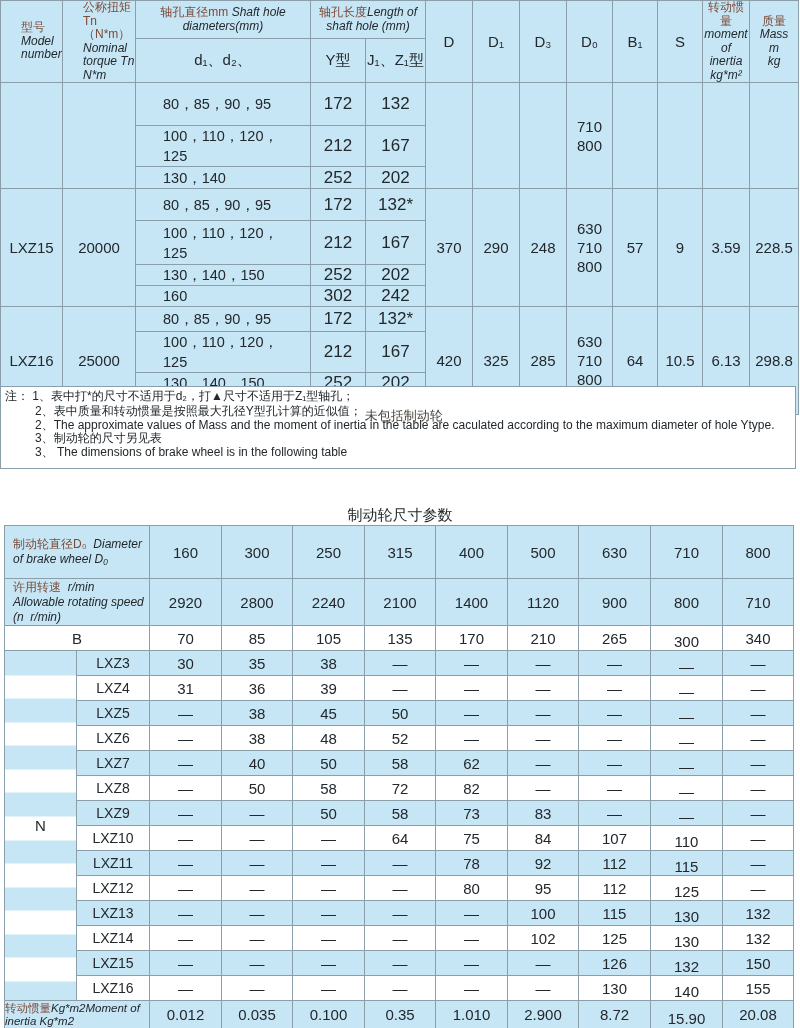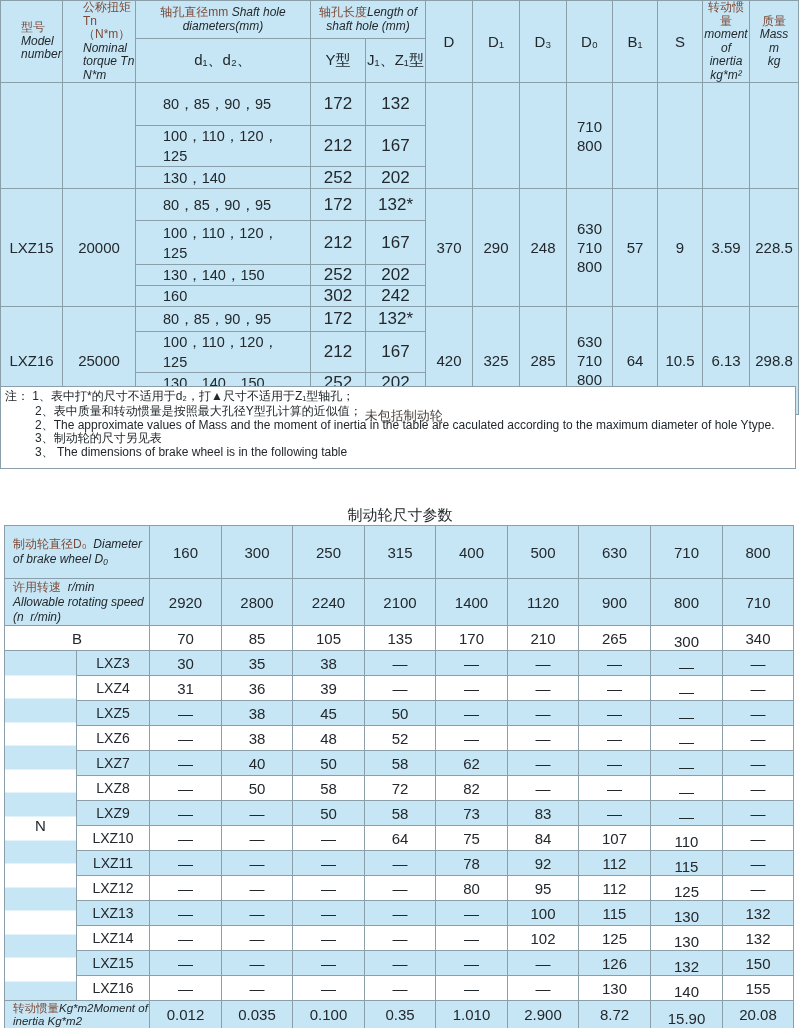--- a/index.html
+++ b/index.html
@@ -44,21 +44,21 @@
   #titles .t1{font-size:15px;margin-bottom:6px;}
   #titles .t2{font-size:12px;}
 
   
   #brake{position:absolute;left:4px;top:525px;width:788px;}
   #brake td{font-size:15px;}
   #brake tr.b td{background:var(--blue);}
   #brake tr.w td{background:#fff;}
   #brake .lbl{text-align:left;padding-left:8px;font-size:12px;line-height:15px;
               white-space:pre-wrap;}
-  #brake .lbl2{text-align:left;padding-left:8px;font-size:11.5px;line-height:13px;
+  #brake .lbl2{text-align:left;font-size:11.5px;line-height:13px;
               white-space:pre-wrap;}
   #brake .ncol{background:repeating-linear-gradient(to bottom,
                var(--blue) 0px, var(--blue) 23.57px, #ffffff 23.57px, #ffffff 47.14px) !important;
                font-size:15px;}
   #brake .mcol{font-size:14px;}
   #brake td.low{padding-top:7px;}
 </style>
 </head>
 <body>
 

